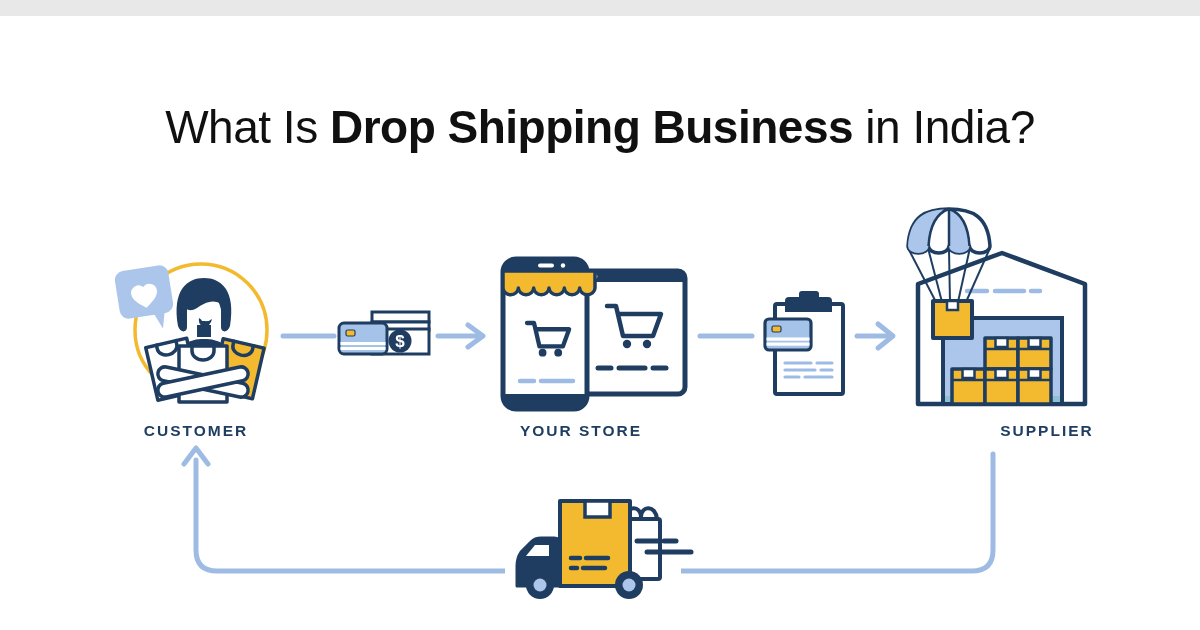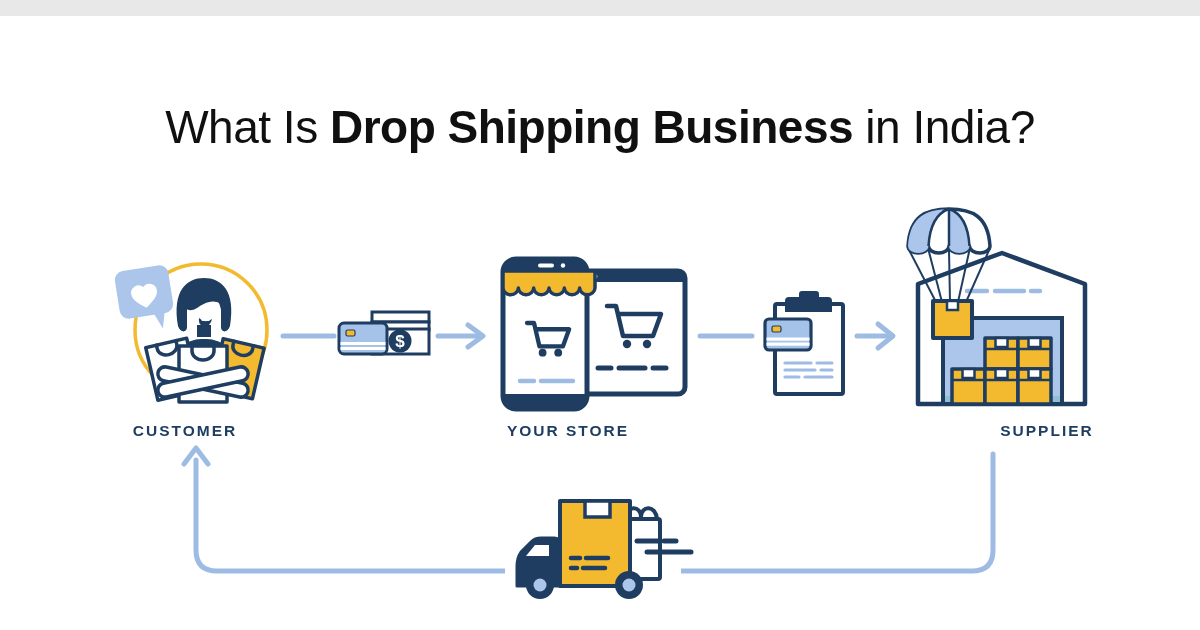--- a/index.html
+++ b/index.html
@@ -247,17 +247,17 @@
       <circle class="f-navy" cx="134" cy="107" r="14"></circle>
       <circle class="f-blue" cx="134" cy="107" r="6.5"></circle>
     </g>
     <g class="s-navy rnd" stroke-width="5">
       <path d="M 142 63 H 163"></path>
         <path d="M 169 63 H 181"></path>
         <path d="M 152 74 H 196"></path>
     </g>
   </svg>
 
-  <div class="node-label" style="left:185px">CUSTOMER</div>
-  <div class="node-label" style="left:568px">YOUR STORE</div>
+  <div class="node-label" style="left:196px">CUSTOMER</div>
+  <div class="node-label" style="left:581px">YOUR STORE</div>
   <div class="node-label" style="left:1047px">SUPPLIER</div>
 
 </div>
 
 </body></html>

